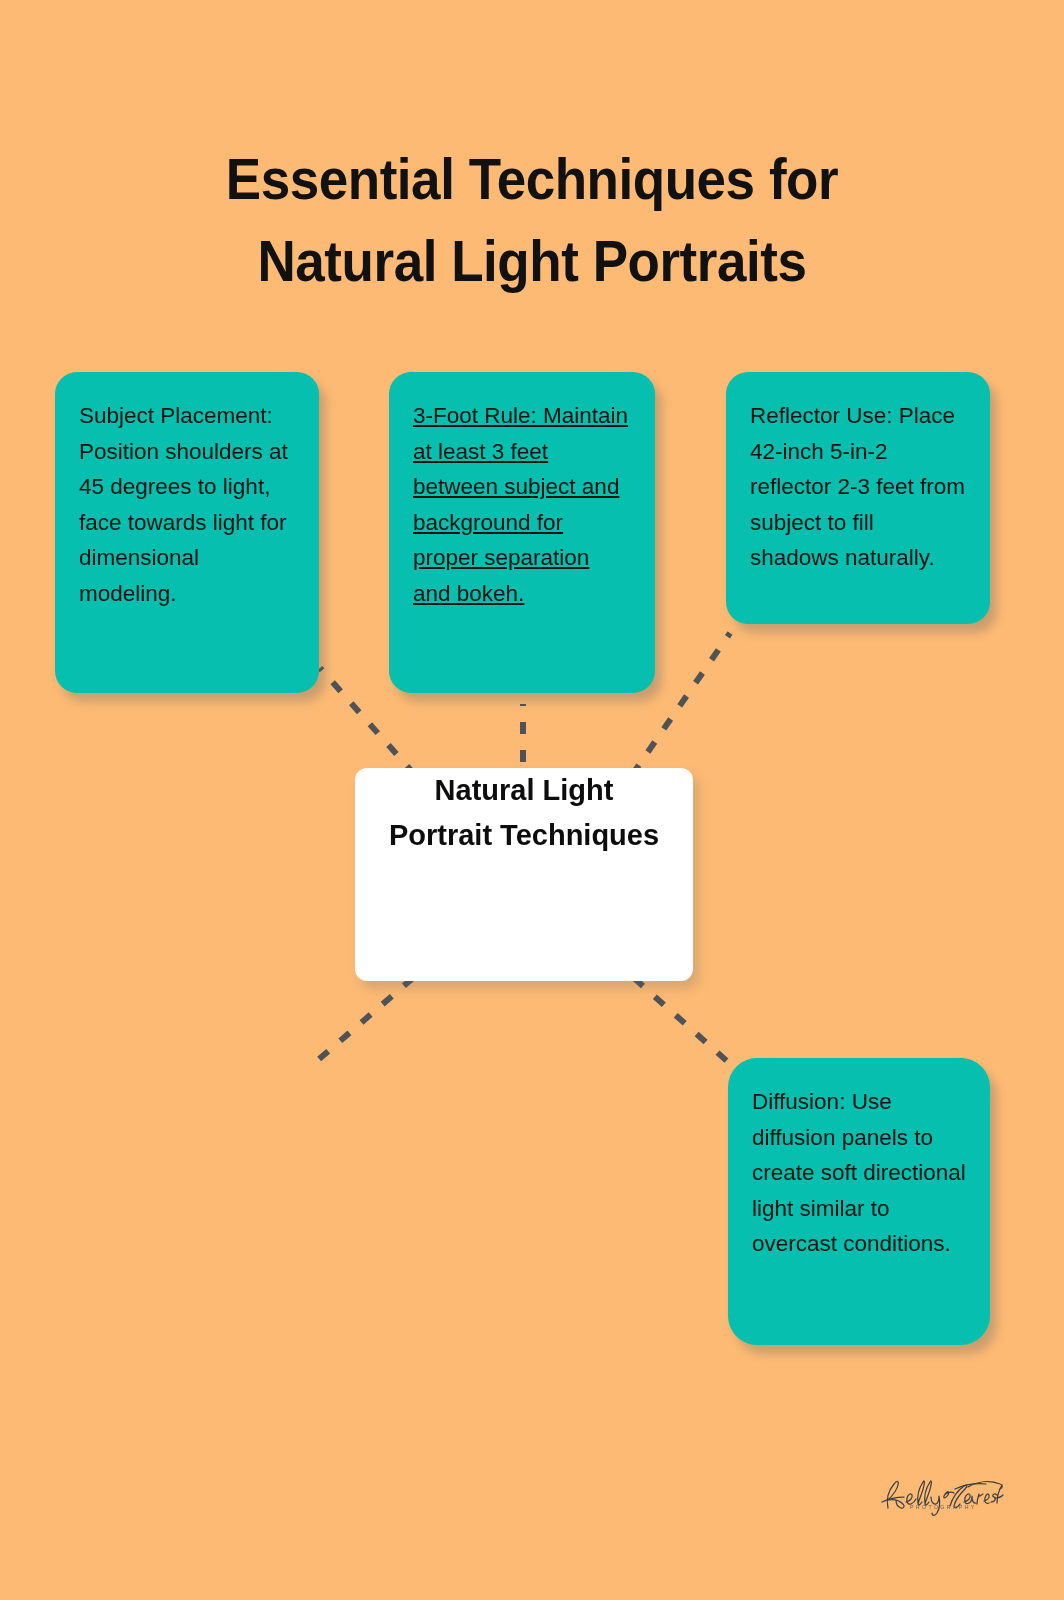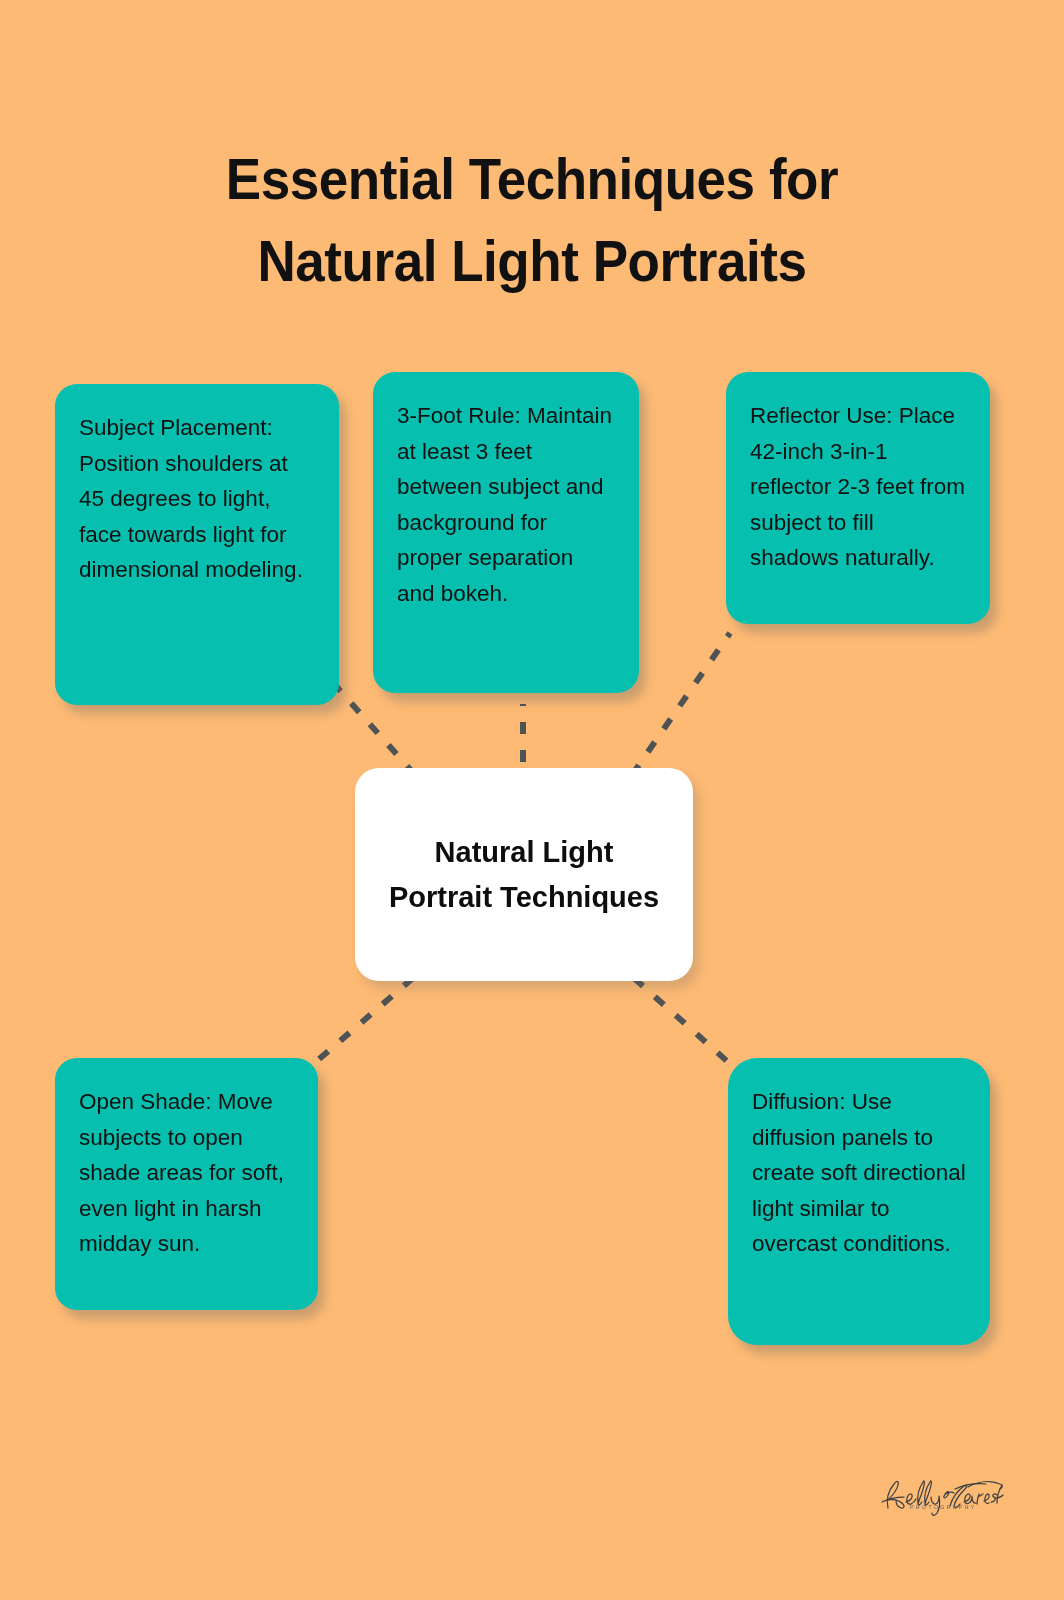--- a/index.html
+++ b/index.html
@@ -70,24 +70,24 @@
   }
 
   
   #center-node {
     position: absolute;
     left: 355px;
     top: 768px;
     width: 338px;
     height: 213px;
     background: #ffffff;
-    border-radius: 24px;
+    border-radius: 12px;
     box-shadow: 6px 8px 11px rgba(90, 95, 98, 0.22);
     display: flex;
-    align-items: center;
+    align-items: flex-start;
     justify-content: center;
     box-sizing: border-box;
     padding: 0 26px;
   }
   #center-node .center-text {
     font-weight: bold;
     font-size: 29px;
     line-height: 45px;
     text-align: center;
     color: #0d0d0d;
@@ -128,39 +128,36 @@
       <line x1="523" y1="762" x2="523" y2="704"></line>
 
       <line x1="632" y1="775" x2="730" y2="633"></line>
 
       <line x1="413" y1="978" x2="318" y2="1060"></line>
 
       <line x1="634" y1="978" x2="728" y2="1062"></line>
     </g>
   </svg>
 
-  <div class="card" id="card-subject-placement" style="left:55px; top:372px; width:284px; height:321px;margin-top:12px;">
+  <div class="card" id="card-subject-placement" style="left:55px; top:372px; width:264px; height:321px;">
     <span class="card-text">Subject Placement: Position shoulders at 45 degrees to light, face towards light for dimensional modeling.</span>
   </div>
 
-  <div class="card" id="card-three-foot-rule" style="left:373px; top:372px; width:266px; height:321px;">
+  <div class="card" id="card-three-foot-rule" style="left:389px; top:372px; width:266px; height:321px;text-decoration:underline;">
     <span class="card-text">3-Foot Rule: Maintain at least 3 feet between subject and background for proper separation and bokeh.</span>
   </div>
 
   <div class="card" id="card-reflector-use" style="left:726px; top:372px; width:264px; height:252px;">
-    <span class="card-text">Reflector Use: Place 42-inch 3-in-1 reflector 2-3 feet from subject to fill shadows naturally.</span>
+    <span class="card-text">Reflector Use: Place 42-inch 5-in-2 reflector 2-3 feet from subject to fill shadows naturally.</span>
   </div>
 
   <div id="center-node">
     <span class="center-text">Natural Light Portrait Techniques</span>
   </div>
 
-  <div class="card" id="card-open-shade" style="left:55px; top:1058px; width:263px; height:252px;">
-    <span class="card-text">Open Shade: Move subjects to open shade areas for soft, even light in harsh midday sun.</span>
-  </div>
 
   <div class="card" id="card-diffusion" style="left:728px; top:1058px; width:262px; height:287px;border-radius:29px;">
     <span class="card-text">Diffusion: Use diffusion panels to create soft directional light similar to overcast conditions.</span>
   </div>
 
   <div id="logo" title="Kelly Tareski Photography">
     <svg width="132" height="56" viewBox="0 0 132 56" xmlns="http://www.w3.org/2000/svg" aria-hidden="true">
       <g fill="none" stroke="#3c4043" stroke-width="1.25" stroke-linecap="round" stroke-linejoin="round">
 
         <path d="M16 42 C 14 33, 17 24, 22 18 C 25 14, 27 15, 26 19 C 25 24, 20 30, 16 34 C 21 33, 27 34, 31 38 C 33 40, 32 43, 29 42 C 26 41, 24 38, 24 34"></path>

